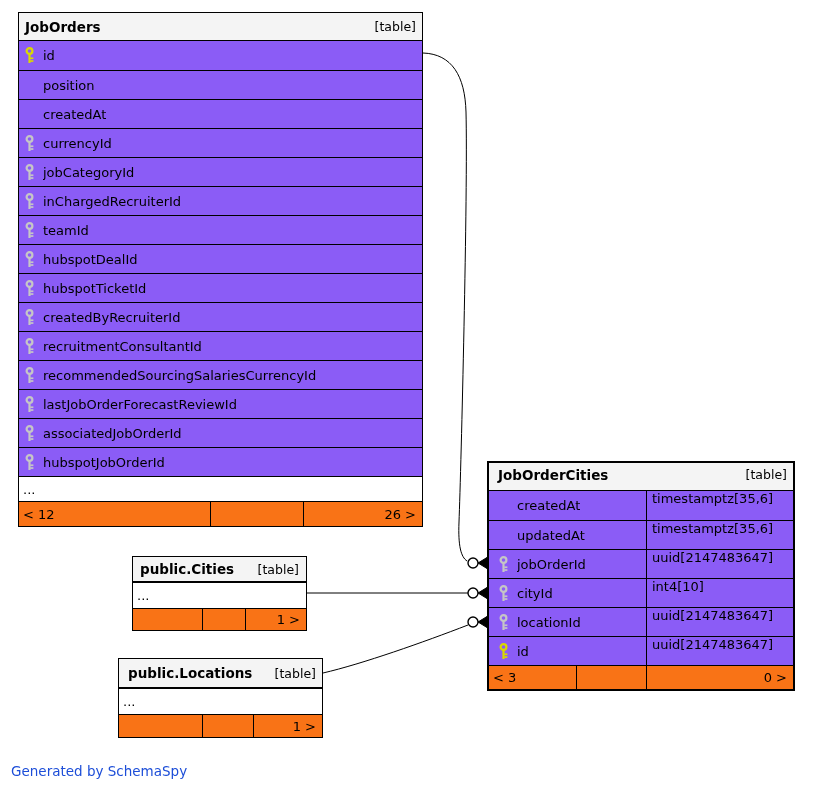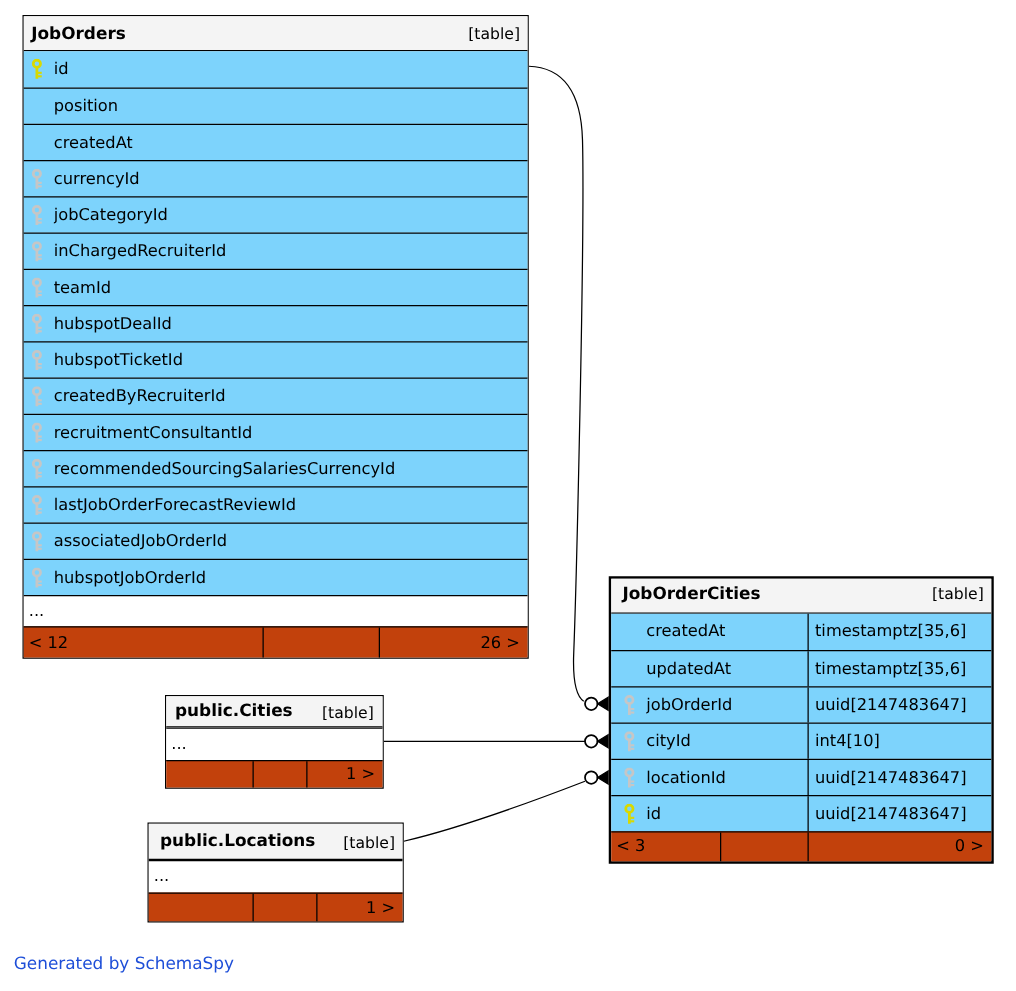--- a/index.html
+++ b/index.html
@@ -10,31 +10,31 @@
     text-decoration:underline;
   }
   .table{position:absolute;background:#fff;border:1px solid #000;box-sizing:border-box;}
   .thead{
     display:flex;justify-content:space-between;align-items:center;
     background:var(--header-bg,#f4f4f4);padding:0 6px;box-sizing:border-box;
     border-bottom:1px solid #000;
   }
   .tname{font-weight:bold;font-size:13.5px;white-space:nowrap;}
   .ttag{font-size:12.5px;white-space:nowrap;}
-  .trow{display:flex;align-items:center;height:29px;border-top:1px solid #000;box-sizing:border-box;background:#7dd3fc;}
+  .trow{display:flex;align-items:flex-start;height:29px;border-top:1px solid #000;box-sizing:border-box;background:#8b5cf6;}
   .trow:first-child{border-top:none;}
   .namecell{display:flex;align-items:center;height:100%;padding-left:5px;box-sizing:border-box;flex:1;}
   .hastype .namecell{flex:none;width:158px;border-right:1px solid #000;padding-left:9px;}
   .typecell{flex:1;padding-left:5px;white-space:nowrap;overflow:hidden;}
   .keyicon{width:11px;height:17px;display:inline-block;flex:none;margin-right:8px;}
   .keyicon.pk{color:var(--pk,#d9d900);}
   .keyicon.fk{color:var(--fk,#c6c6c6);}
   .colname{white-space:nowrap;overflow:hidden;}
   .ellipsisrow{display:flex;align-items:center;border-top:1px solid #000;padding-left:4px;box-sizing:border-box;background:#fff;}
-  .tfoot{display:flex;align-items:stretch;border-top:1px solid #000;box-sizing:border-box;background:#c2410c;}
+  .tfoot{display:flex;align-items:stretch;border-top:1px solid #000;box-sizing:border-box;background:#f97316;}
   .tfoot span{display:flex;align-items:center;box-sizing:border-box;white-space:nowrap;}
   .fl{padding-left:4px;border-right:1px solid #000;}
   .fm{border-right:1px solid #000;}
   .fr{flex:1;justify-content:flex-end;padding-right:6px;}
 
   
   .t-joborders{left:18px;top:12px;width:405px;}
   .t-joborders .thead{height:28px;}
   .t-joborders .ellipsisrow{height:25px;}
   .t-joborders .tfoot{height:25px;}

